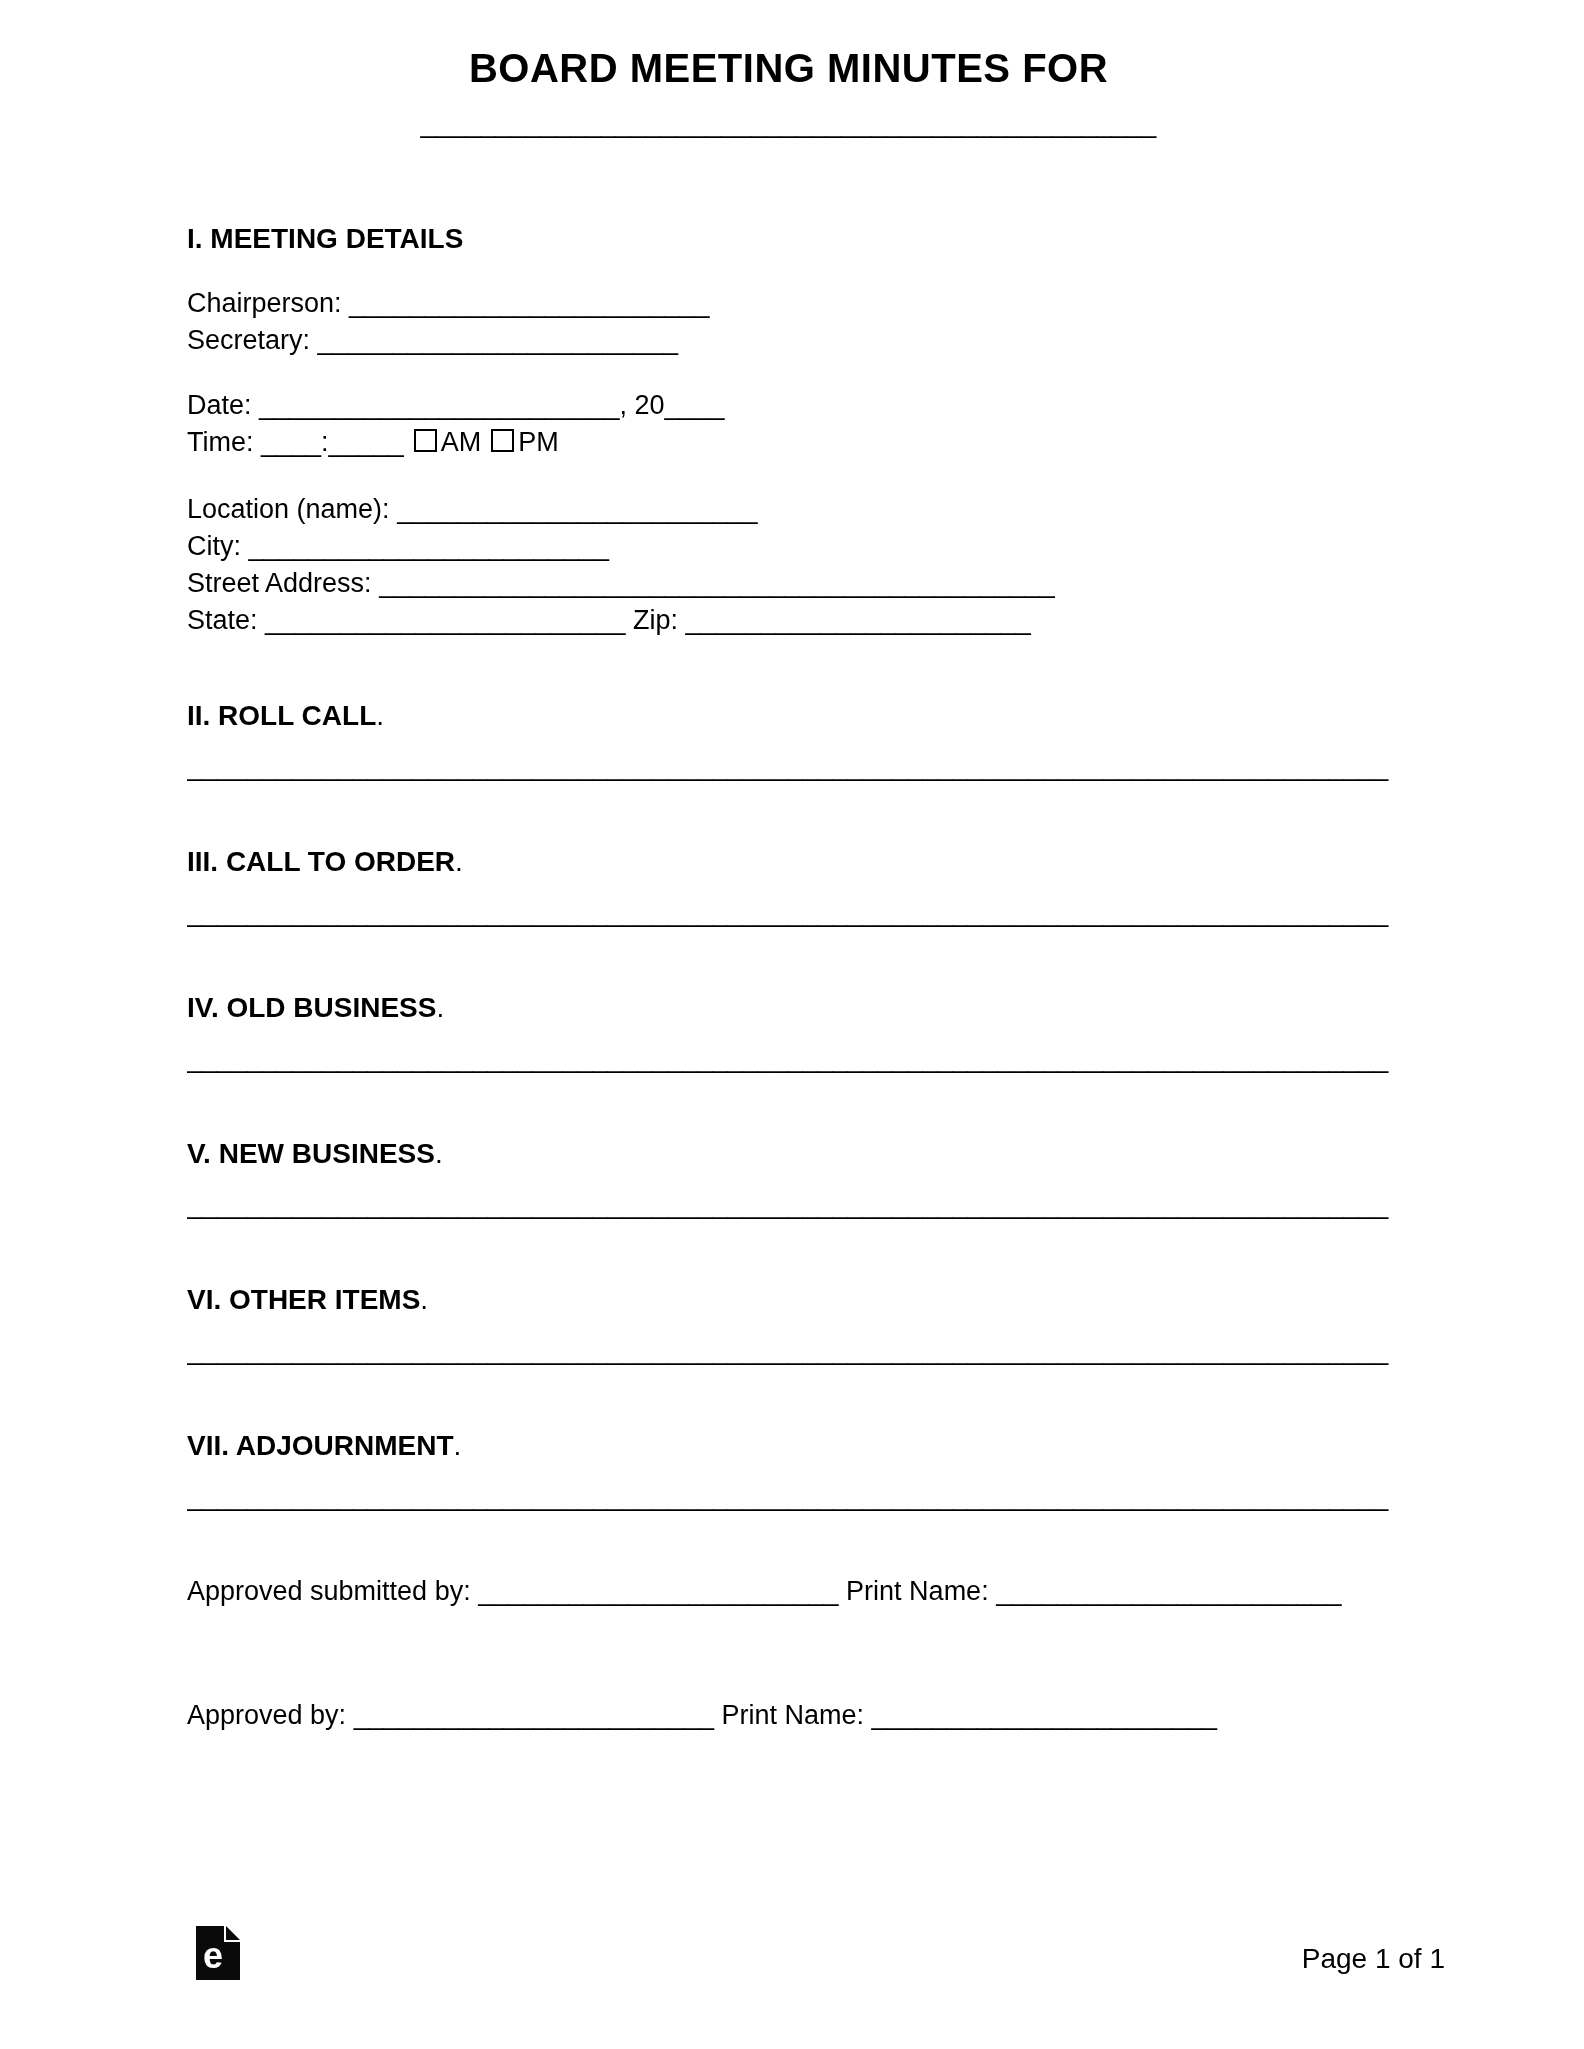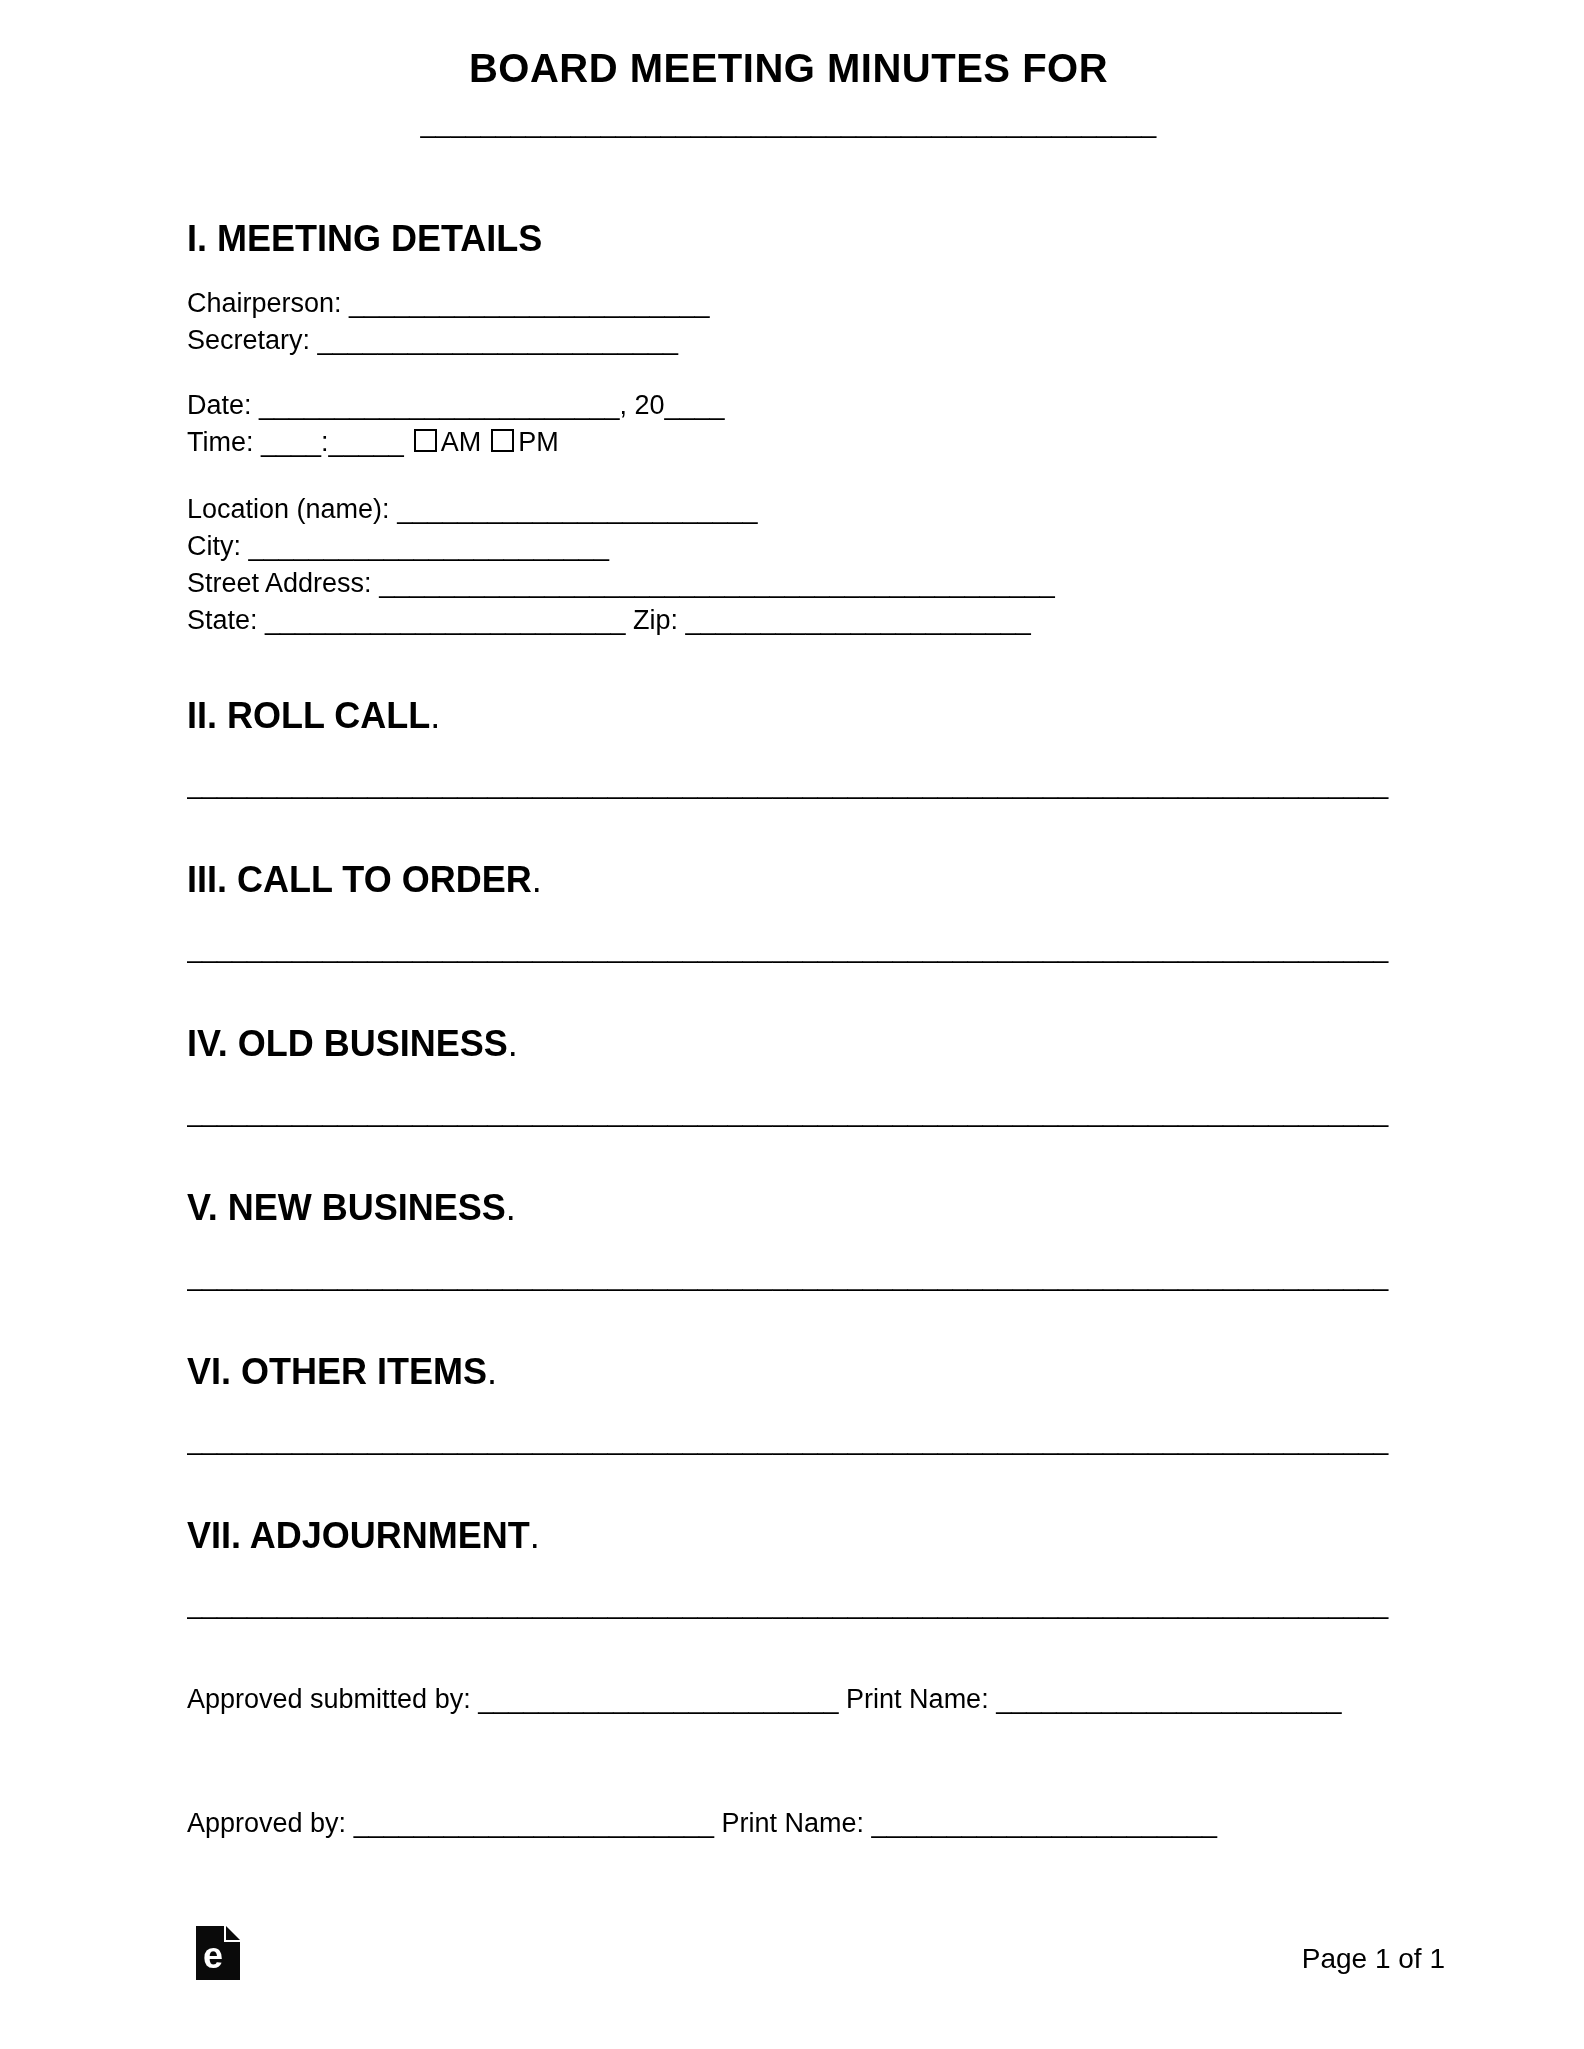--- a/index.html
+++ b/index.html
@@ -23,35 +23,35 @@
   }
   .title-line {
     margin-top:16px;
     text-align:center;
     font-size:27px; line-height:30px;
     white-space:nowrap; overflow:hidden;
   }
 
   .h-sec {
     margin:58px 0 0 0;
-    font-size:36px; font-weight:700;
+    font-size:28px; font-weight:700;
     line-height:37px;
   }
   .h-sec .period { font-weight:400; }
   #h-meeting { margin-top:82px; }
   #h-rollcall { }
 
   .row { font-size:27px; line-height:37px; }
   .mt28 { margin-top:28px; }
   .mt30 { margin-top:30px; }
   .sig1 { margin-top:58px; }
   .sig2 { margin-top:87px; }
 
   .rule {
-    margin-top:32px;
+    margin-top:14px;
     font-size:27px; line-height:37px;
     white-space:nowrap; overflow:hidden;
   }
   .blank { white-space:nowrap; }
 
   .checkbox {
     display:inline-block;
     width:19px; height:19px;
     border:2px solid #000;
     vertical-align:-1px;

